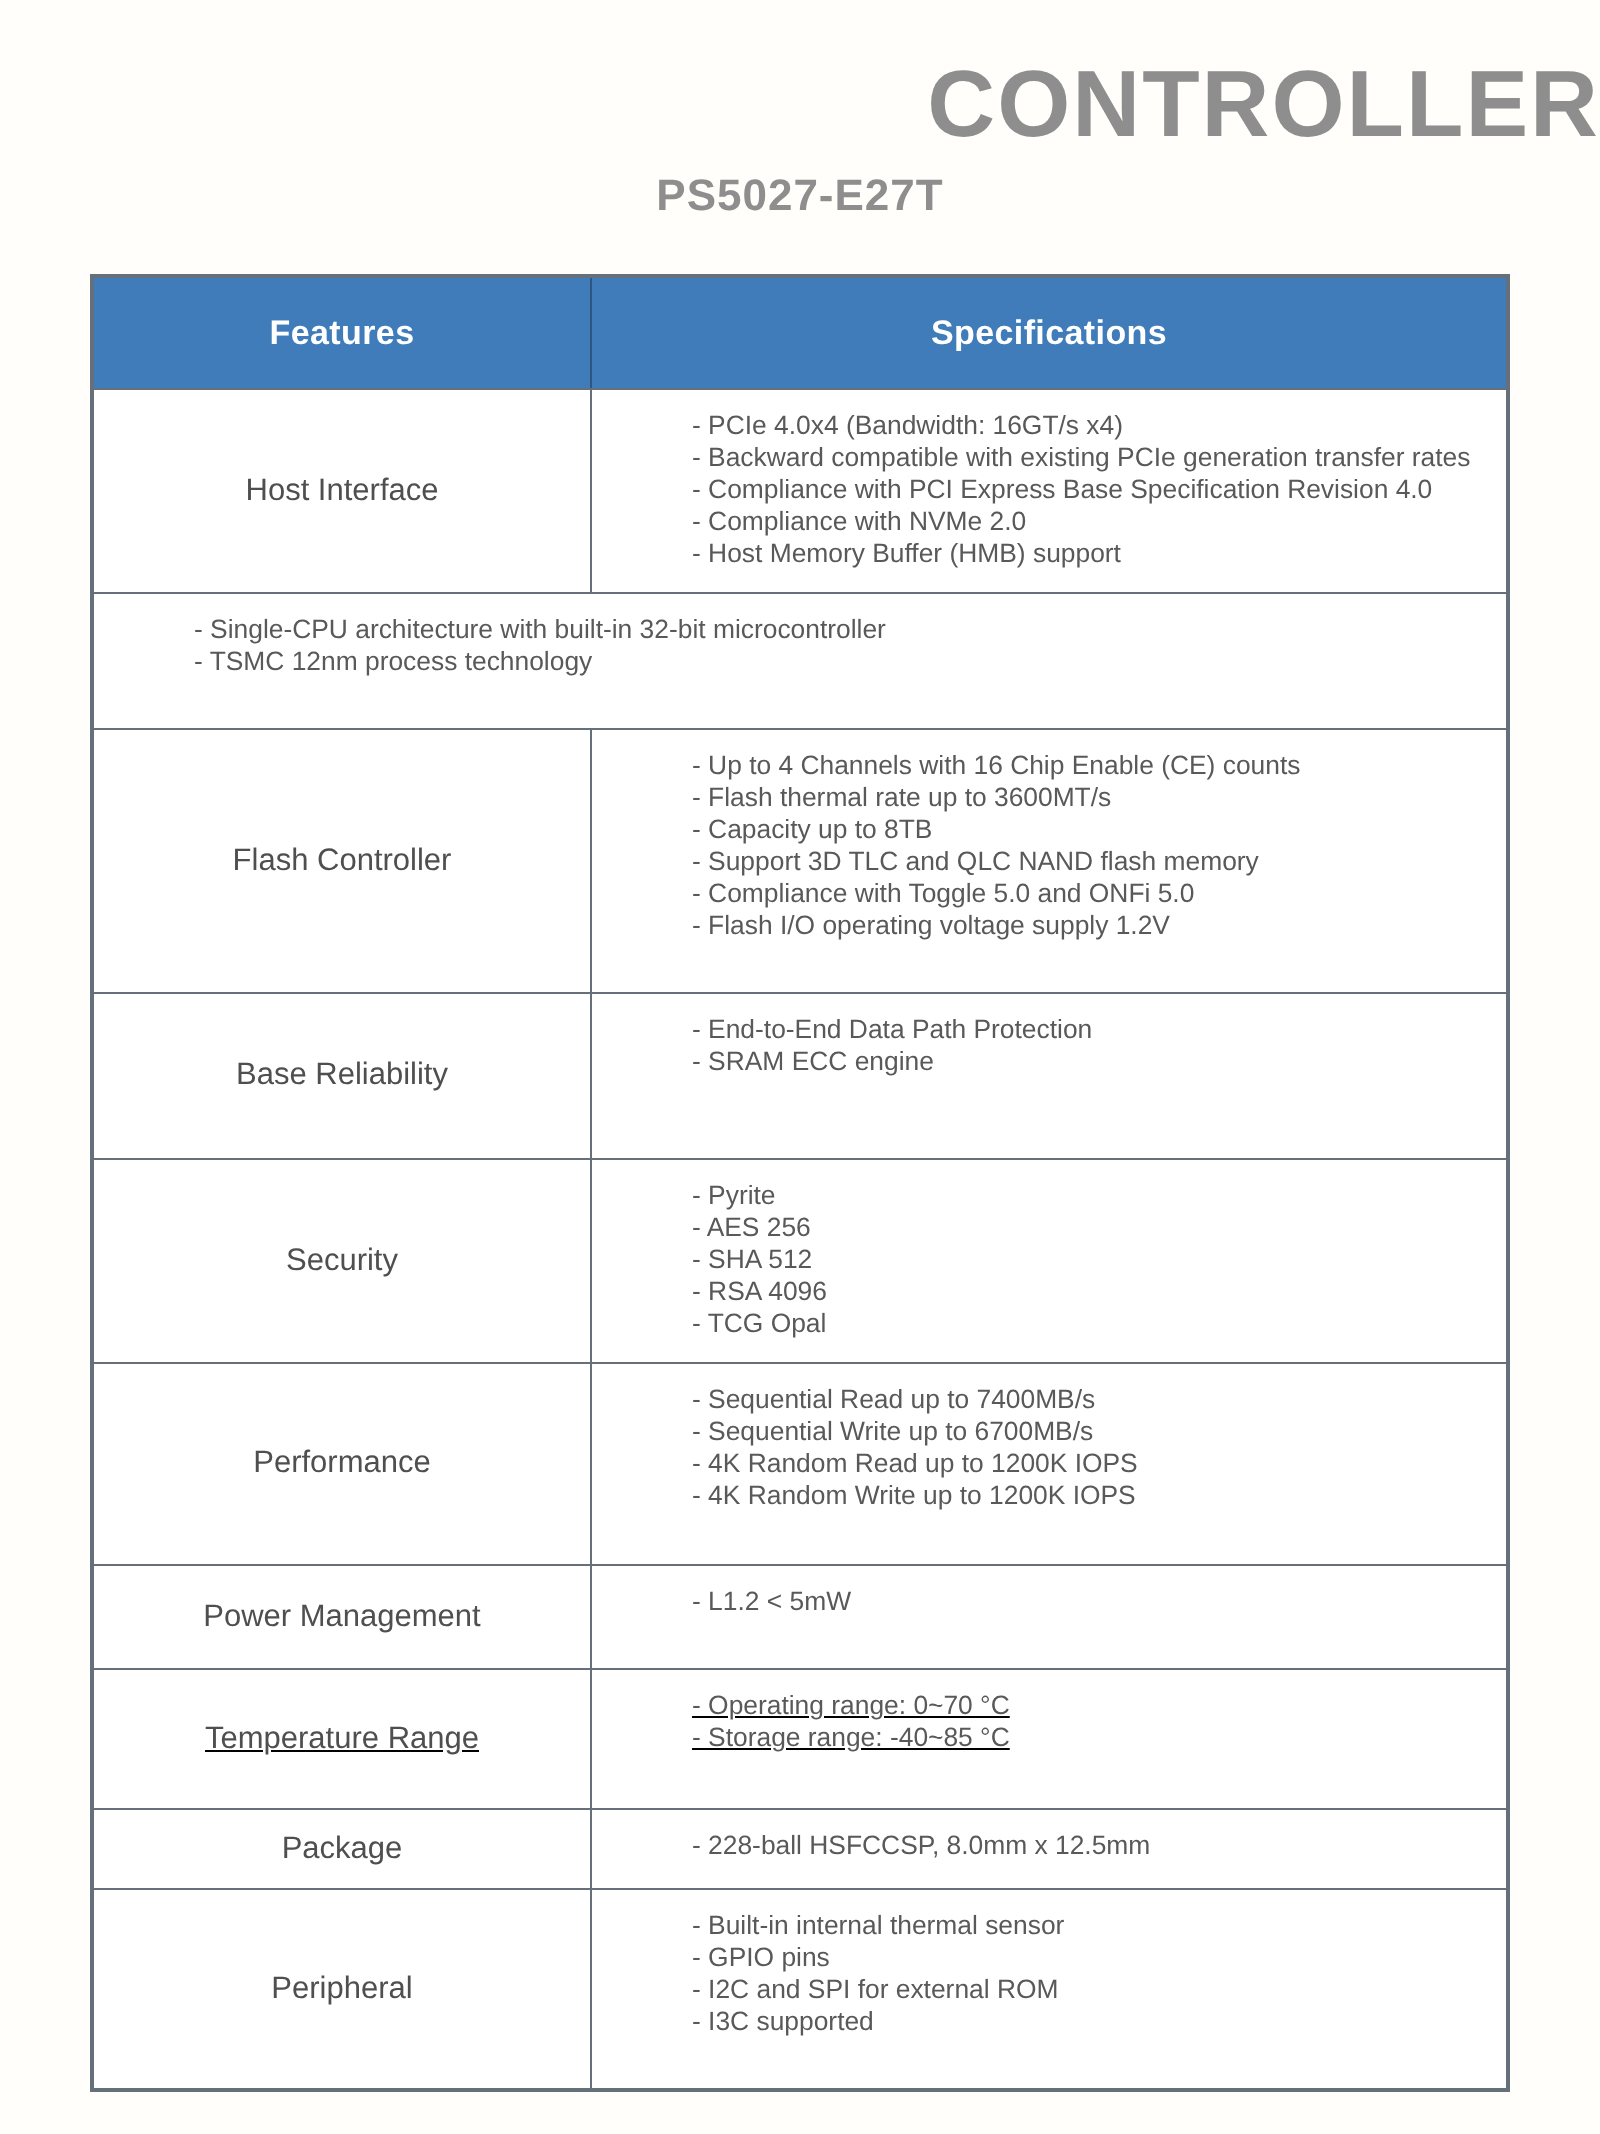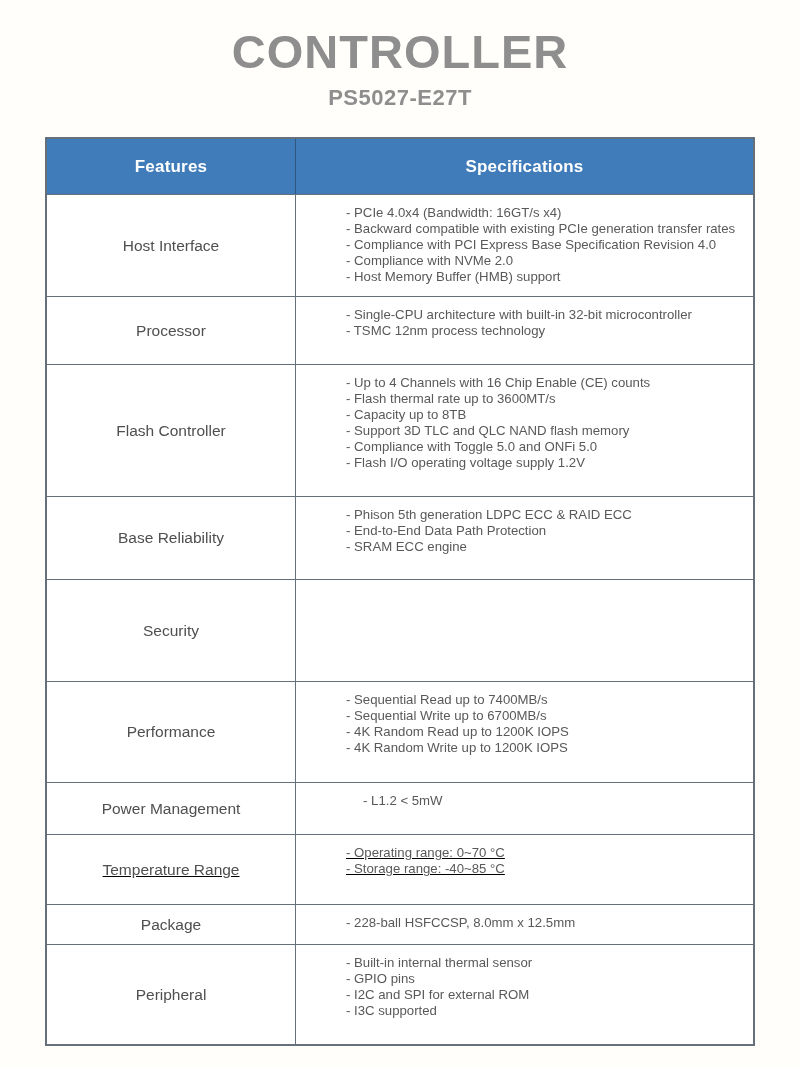--- a/index.html
+++ b/index.html
@@ -11,21 +11,21 @@
     --page-bg:#FFFEFA;
   }
   *{ box-sizing:border-box; margin:0; padding:0; }
   html,body{ background:var(--page-bg); }
   body{ font-family:"Liberation Sans","DejaVu Sans",sans-serif; }
   .page{
     position:relative; width:800px; height:1067px; margin:0 auto;
     background:var(--page-bg); overflow:hidden;
   }
   .page-title{
-    margin-top:24px; text-align:center;
+    margin-top:24px; text-align:right;
     font-size:47px; font-weight:700; letter-spacing:1px;
     color:var(--title-text);
   }
   .page-subtitle{
     margin-top:6px; text-align:center;
     font-size:22px; font-weight:700; letter-spacing:0.5px;
     color:var(--title-text);
   }
   .spec-table{
     width:710px; margin:26px auto 0;
@@ -81,58 +81,63 @@
           <div class="cell-feat">Host Interface</div>
           <div class="cell-spec">
             <div class="spec-line">- PCIe 4.0x4 (Bandwidth: 16GT/s x4)</div>
             <div class="spec-line">- Backward compatible with existing PCIe generation transfer rates</div>
             <div class="spec-line">- Compliance with PCI Express Base Specification Revision 4.0</div>
             <div class="spec-line">- Compliance with NVMe 2.0</div>
             <div class="spec-line">- Host Memory Buffer (HMB) support</div>
           </div>
         </div>
         <div class="row" style="min-height: 68px;">
-          <div class="cell-feat">Processor</div>
           <div class="cell-spec">
             <div class="spec-line">- Single-CPU architecture with built-in 32-bit microcontroller</div>
             <div class="spec-line">- TSMC 12nm process technology</div>
           </div>
         </div>
         <div class="row" style="min-height: 132px;">
           <div class="cell-feat">Flash Controller</div>
           <div class="cell-spec">
             <div class="spec-line">- Up to 4 Channels with 16 Chip Enable (CE) counts</div>
             <div class="spec-line">- Flash thermal rate up to 3600MT/s</div>
             <div class="spec-line">- Capacity up to 8TB</div>
             <div class="spec-line">- Support 3D TLC and QLC NAND flash memory</div>
             <div class="spec-line">- Compliance with Toggle 5.0 and ONFi 5.0</div>
             <div class="spec-line">- Flash I/O operating voltage supply 1.2V</div>
           </div>
         </div>
         <div class="row" style="min-height: 83px;">
           <div class="cell-feat">Base Reliability</div>
           <div class="cell-spec">
-            <div class="spec-line">- Phison 5th generation LDPC ECC &amp; RAID ECC</div>
             <div class="spec-line">- End-to-End Data Path Protection</div>
             <div class="spec-line">- SRAM ECC engine</div>
           </div>
         </div>
         <div class="row" style="min-height: 102px;">
           <div class="cell-feat">Security</div>
+          <div class="cell-spec">
+            <div class="spec-line">- Pyrite</div>
+            <div class="spec-line">- AES 256</div>
+            <div class="spec-line">- SHA 512</div>
+            <div class="spec-line">- RSA 4096</div>
+            <div class="spec-line">- TCG Opal</div>
+          </div>
         </div>
         <div class="row" style="min-height: 101px;">
           <div class="cell-feat">Performance</div>
           <div class="cell-spec">
             <div class="spec-line">- Sequential Read up to 7400MB/s</div>
             <div class="spec-line">- Sequential Write up to 6700MB/s</div>
             <div class="spec-line">- 4K Random Read up to 1200K IOPS</div>
             <div class="spec-line">- 4K Random Write up to 1200K IOPS</div>
           </div>
         </div>
-        <div class="row" style="min-height: 52px; gap: 17px;">
+        <div class="row" style="min-height: 52px;">
           <div class="cell-feat">Power Management</div>
           <div class="cell-spec">
             <div class="spec-line">- L1.2 &lt; 5mW</div>
           </div>
         </div>
         <div class="row" style="min-height: 70px; text-decoration: underline;">
           <div class="cell-feat">Temperature Range</div>
           <div class="cell-spec">
             <div class="spec-line">- Operating range: 0~70 °C</div>
             <div class="spec-line">- Storage range: -40~85 °C</div>

